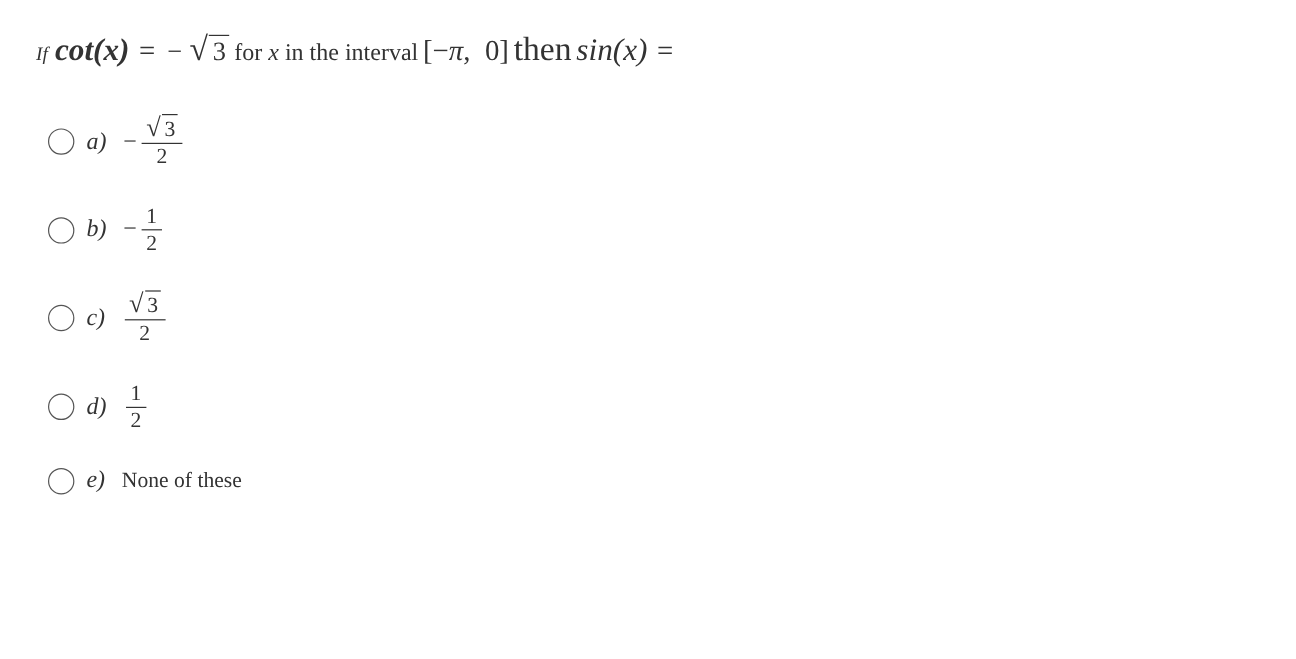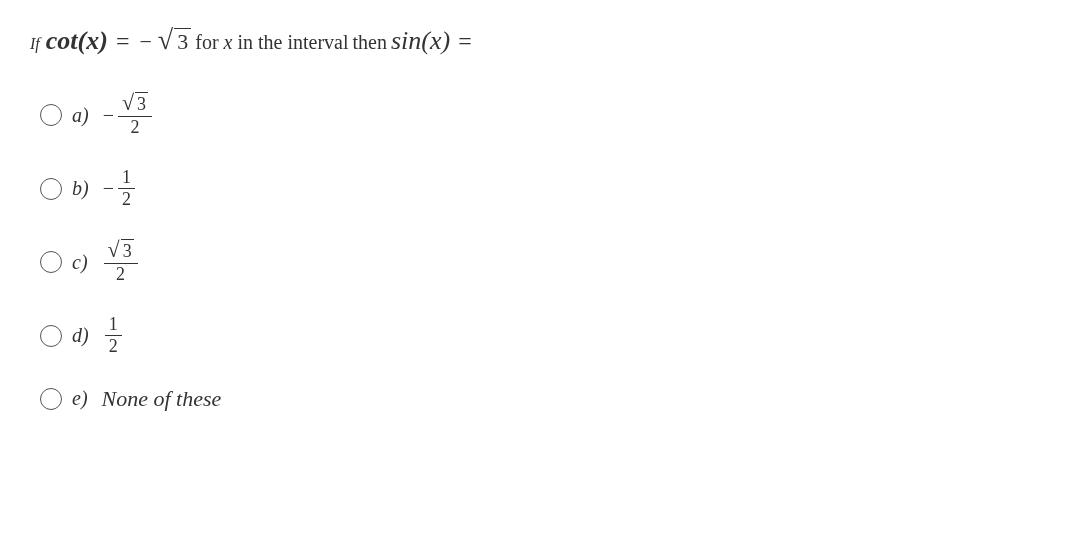--- a/index.html
+++ b/index.html
@@ -156,37 +156,37 @@
       font-size: 24px;
     }
 
     .option-math {
       display: inline-flex;
       align-items: center;
       gap: 2px;
     }
 
     .none-text {
-      font-size: 22px;
-      font-style: italic;
+      font-size: 18px;
     }
   </style>
 </head>
 <body>
 
 <div class="question-header">
   <span class="word-if">If</span>
   <span class="cot-text">cot(<em>x</em>)</span>
   <span class="equals">=</span>
   <span class="neg-sign">−</span>
   <span class="big-sqrt">
     <span class="sqrt-symbol">√</span><span class="sqrt-content">3</span>
   </span>
   <span class="header-text" style="font-style:normal; font-size:20px;">for <em>x</em> in the interval</span>
-  <span class="header-text" style="font-style:normal; font-size:20px;">then</span>
+  <span class="interval-bracket">[−<em>π</em>, &nbsp;0]</span>
+  <span class="header-text" style="font-style:normal; font-size:28px;">then</span>
   <span class="sin-text">sin(<em>x</em>)</span>
   <span class="equals">=</span>
 </div>
 
 <ul class="options-list">
 
   <li class="option-item">
     <span class="radio-circle"></span>
     <span class="option-label">a)</span>
     <span class="option-math">

